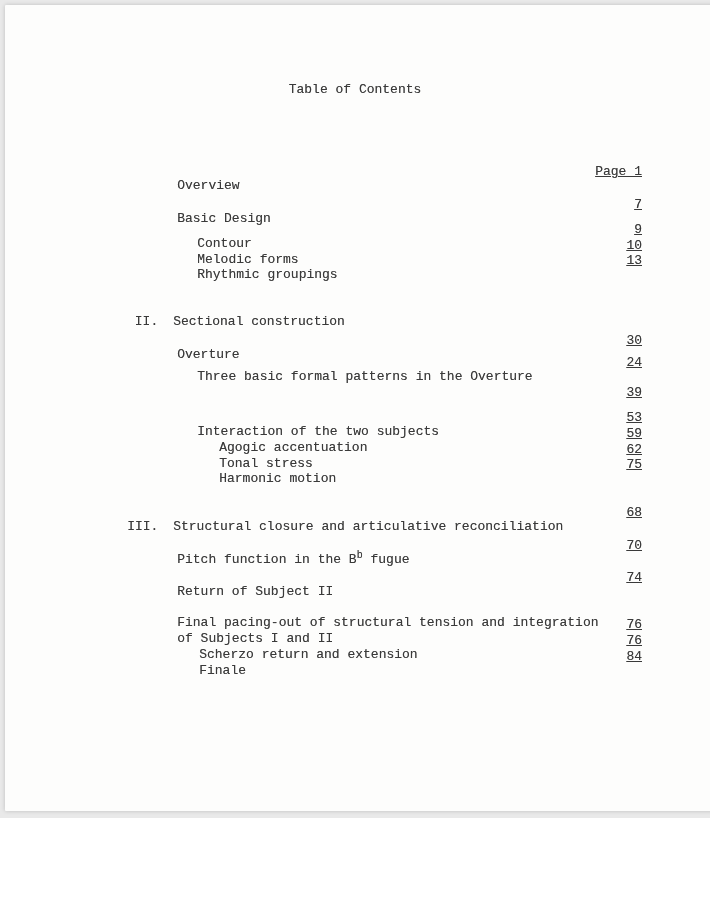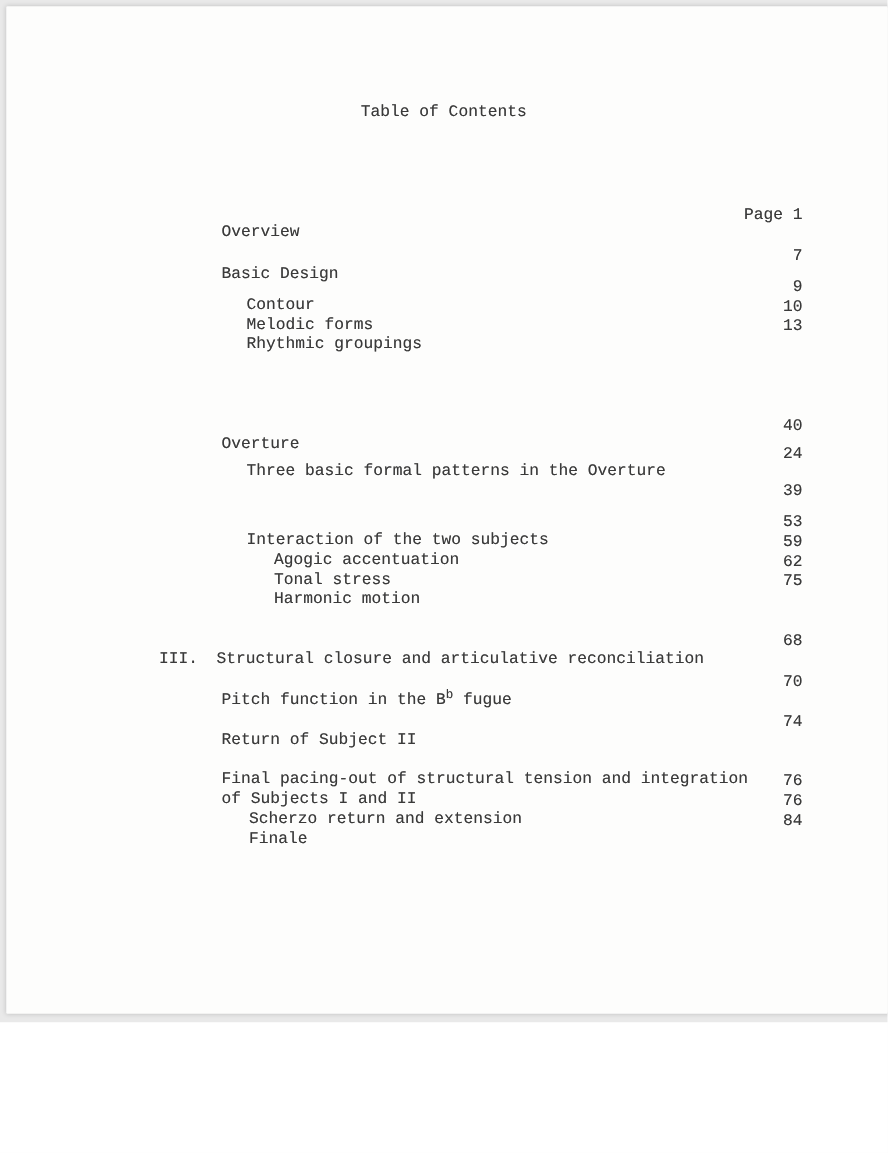--- a/index.html
+++ b/index.html
@@ -22,21 +22,21 @@
     position:absolute;
     left:0; right:114px;
     height:14px; line-height:14px;
     font-size:13px;
     color:#3a3a3a;
     white-space:pre;
     text-shadow:0 0 0.5px rgba(58,58,58,0.55);
   }
   .row .num {
     position:absolute;
-    right:0; top:0;
+    right:0; top:0;text-decoration:underline;
   }
   .numeral {
     display:inline-block;
     width:31px;
     text-align:right;
     margin-right:15px;
   }
   .sup {
     position:relative;
     top:-5px;
@@ -80,24 +80,27 @@
   <div class="row" style="top:239px; padding-left:166px">
     <span class="txt">Melodic forms</span>
     <span class="num">10</span>
   </div>
 
   <div class="row" style="top:254px; padding-left:166px">
     <span class="txt">Rhythmic groupings</span>
     <span class="num">13</span>
   </div>
 
+  <div class="row" style="top:301px; padding-left:96px">
+    <span class="numeral">II.</span><span class="txt">Sectional construction</span>
+  </div>
 
   <div class="row" style="top:334px; padding-left:146px">
     <span class="txt">Overture</span>
-    <span class="num">40</span>
+    <span class="num">30</span>
   </div>
 
   <div class="row" style="top:356px; padding-left:166px">
     <span class="txt">Three basic formal patterns in the Overture</span>
     <span class="num">24</span>
   </div>
 
   <div class="row" style="top:386px; padding-left:128px">
     <span class="num">39</span>
   </div>

